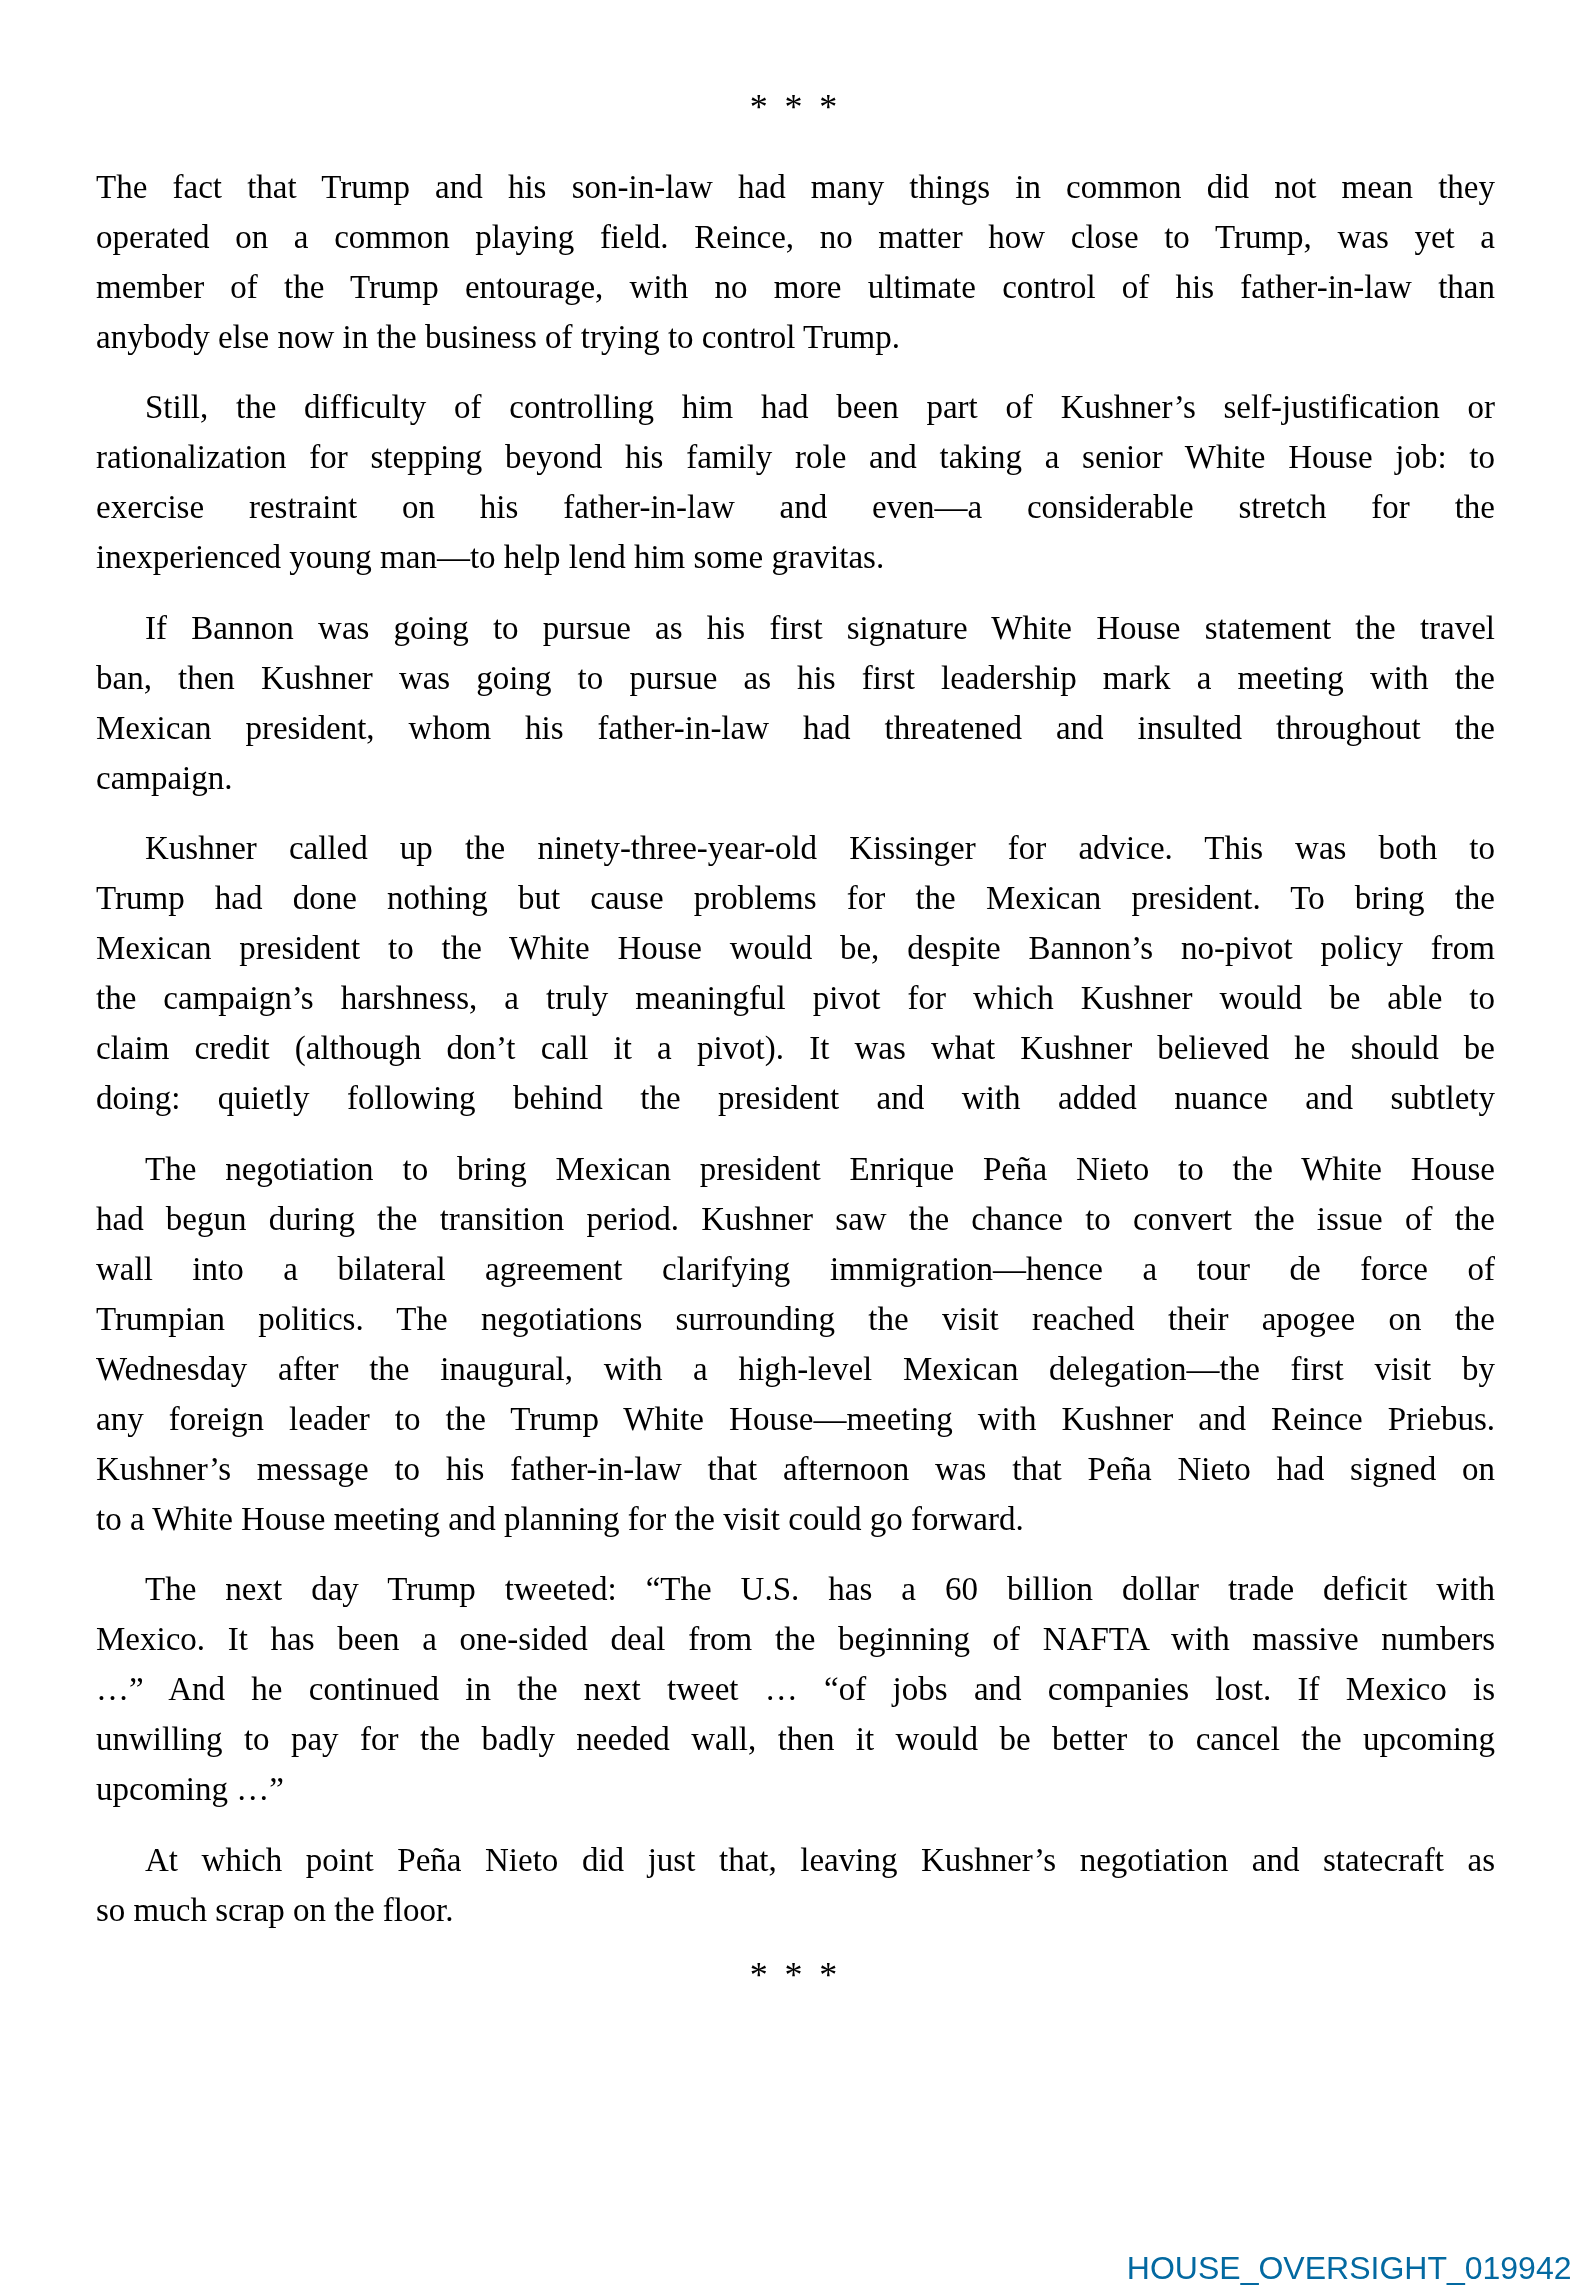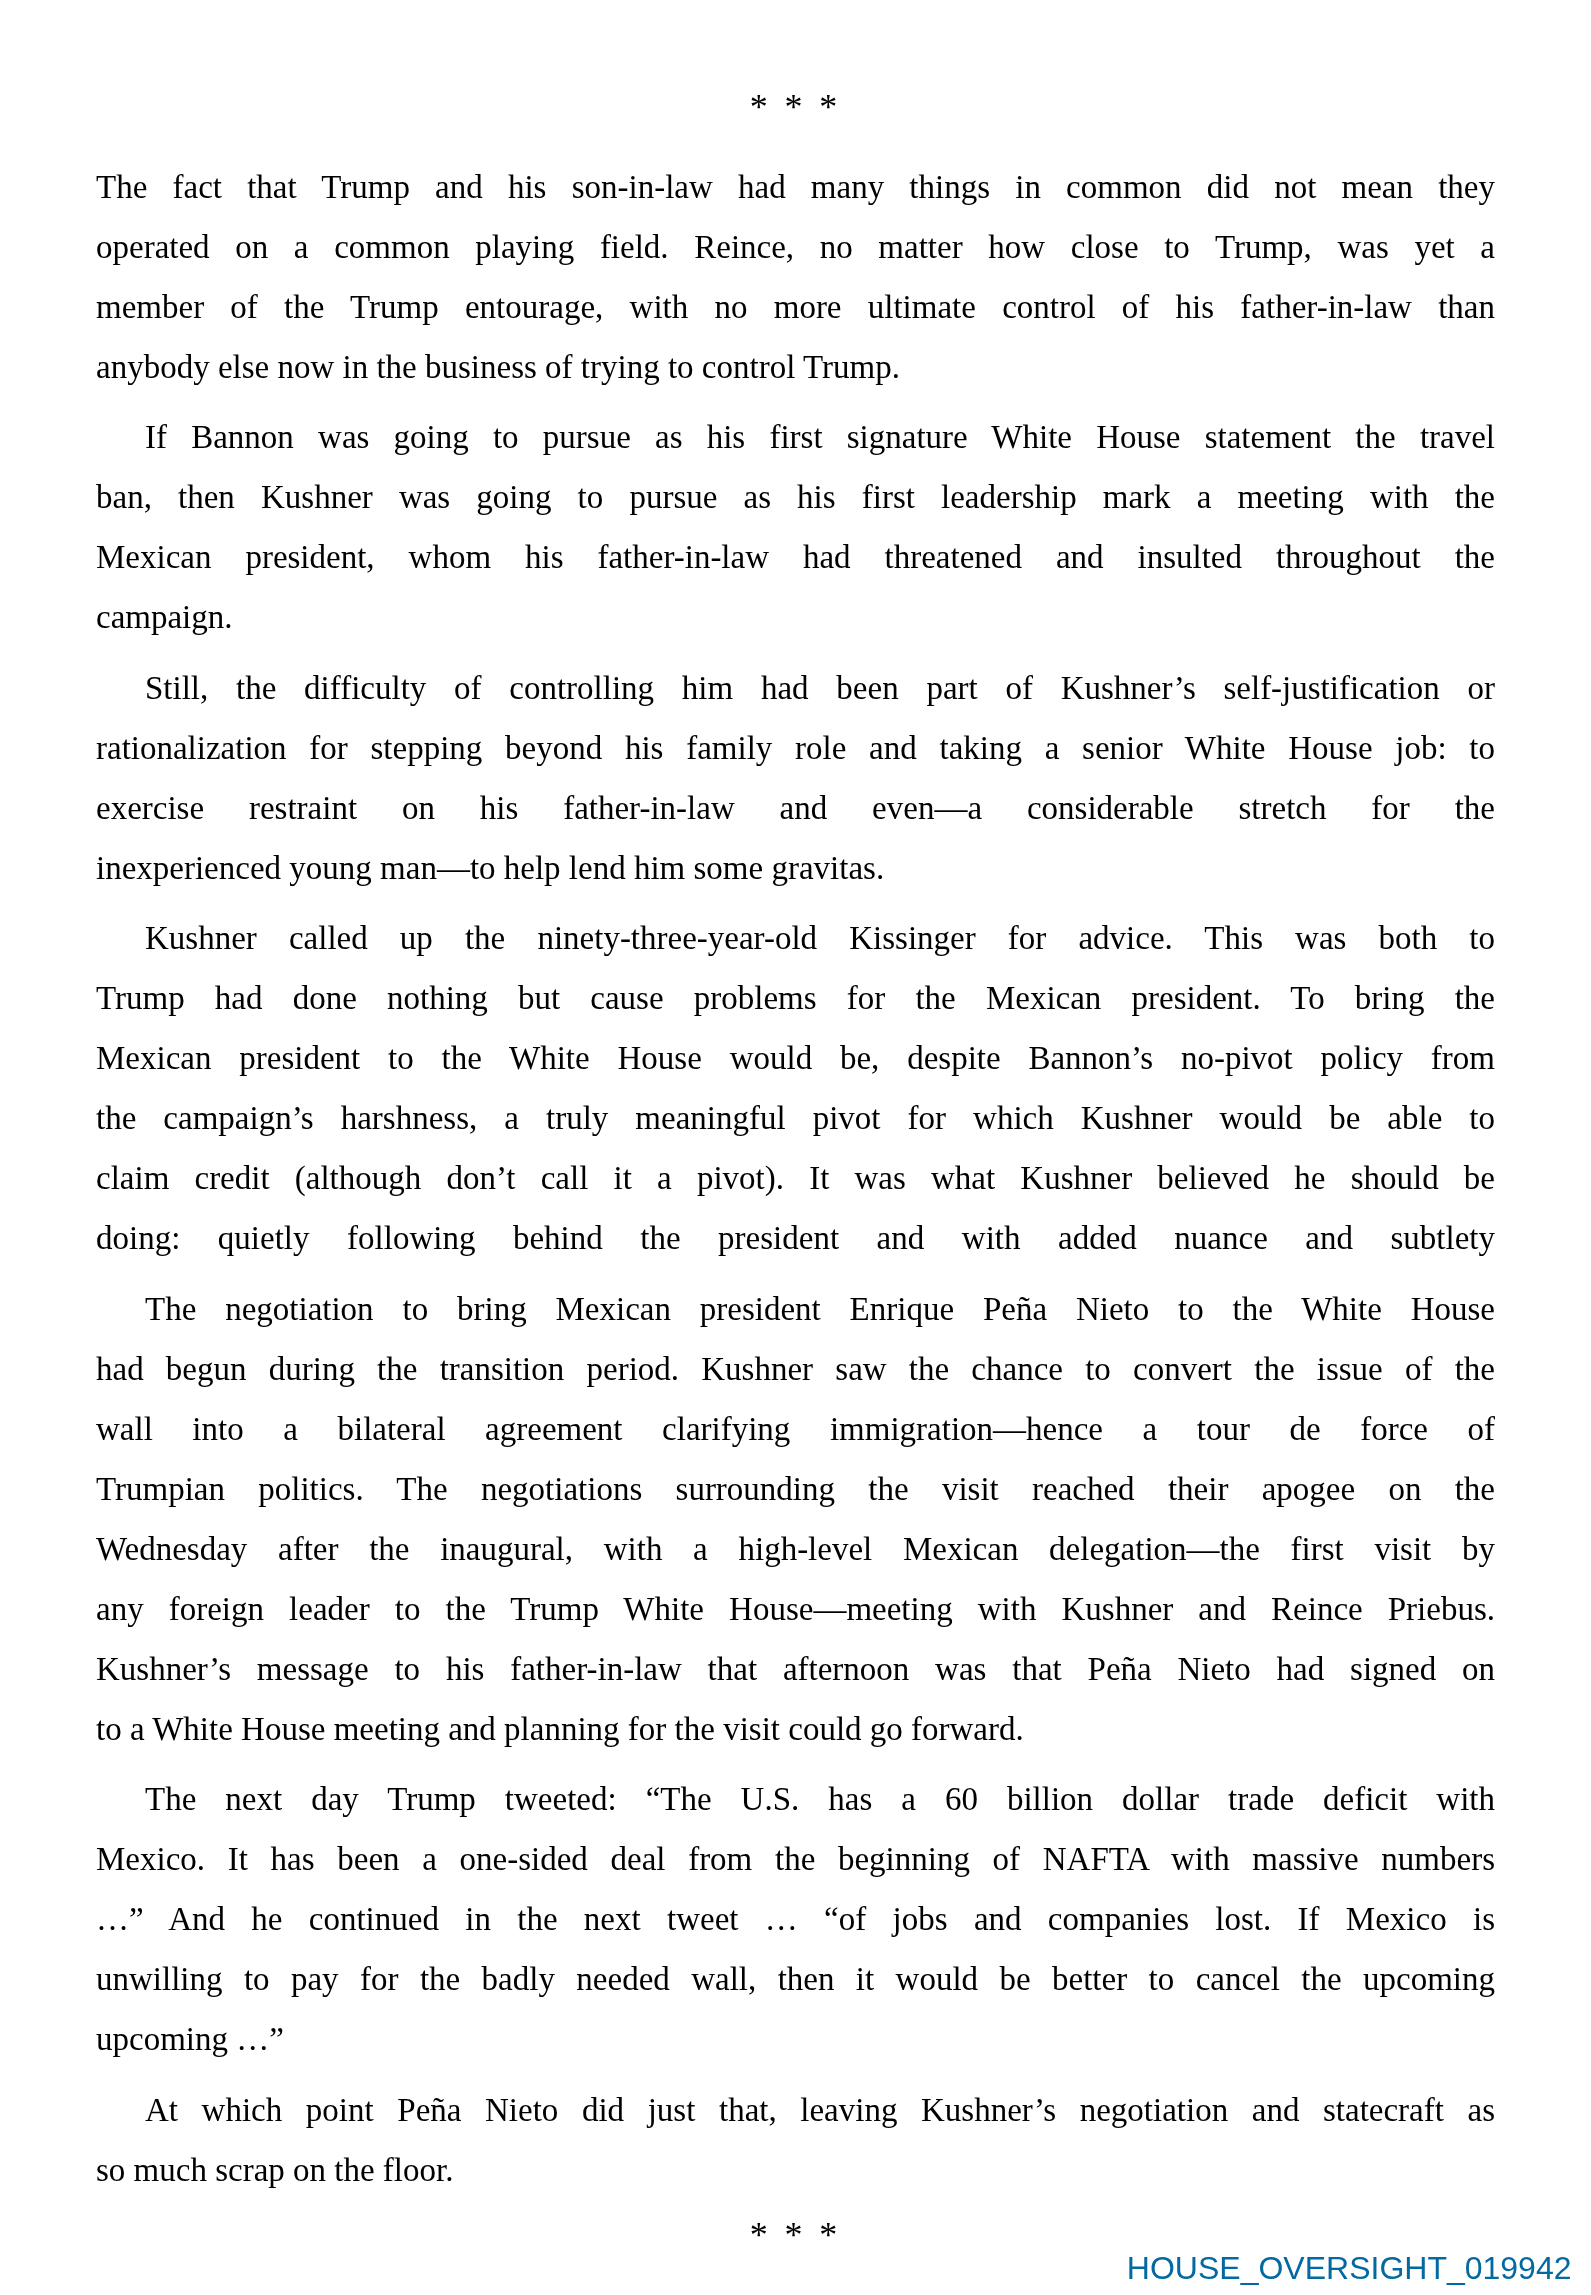--- a/index.html
+++ b/index.html
@@ -28,21 +28,20 @@
   .sep-top { padding-top: 82px; }
   .sep-bottom { margin-top: 15.4px; }
   .text-body { margin-top: 29.5px; }
   .paragraph + .paragraph { margin-top: 20.5px; }
   .line {
     font-size: 33px;
     line-height: 50px;
     text-align: justify;
     text-align-last: justify;
     color: #000000;
-    margin-top: 10px;
   }
   .line.last { text-align-last: left; }
   .line.indent { padding-left: 49px; }
   .footer {
     position: absolute;
     right: 20.5px;
     bottom: 7.7px;
     font-family: "Liberation Sans", "DejaVu Sans", sans-serif;
     font-size: 32px;
     color: #0369a1;
@@ -56,30 +55,30 @@
     <div class="separator sep-top">* * *</div>
 
     <div class="text-body">
         <div class="paragraph">
           <div class="line">The fact that Trump and his son-in-law had many things in common did not mean they</div>
           <div class="line">operated on a common playing field. Reince, no matter how close to Trump, was yet a</div>
           <div class="line">member of the Trump entourage, with no more ultimate control of his father-in-law than</div>
           <div class="line last">anybody else now in the business of trying to control Trump.</div>
         </div>
         <div class="paragraph">
+          <div class="line indent">Still, the difficulty of controlling him had been part of Kushner’s self-justification or</div>
+          <div class="line">rationalization for stepping beyond his family role and taking a senior White House job: to</div>
+          <div class="line">exercise restraint on his father-in-law and even—a considerable stretch for the</div>
+          <div class="line last">inexperienced young man—to help lend him some gravitas.</div>
+        </div>
+        <div class="paragraph">
           <div class="line indent">If Bannon was going to pursue as his first signature White House statement the travel</div>
           <div class="line">ban, then Kushner was going to pursue as his first leadership mark a meeting with the</div>
           <div class="line">Mexican president, whom his father-in-law had threatened and insulted throughout the</div>
           <div class="line last">campaign.</div>
-        </div>
-        <div class="paragraph">
-          <div class="line indent">Still, the difficulty of controlling him had been part of Kushner’s self-justification or</div>
-          <div class="line">rationalization for stepping beyond his family role and taking a senior White House job: to</div>
-          <div class="line">exercise restraint on his father-in-law and even—a considerable stretch for the</div>
-          <div class="line last">inexperienced young man—to help lend him some gravitas.</div>
         </div>
         <div class="paragraph">
           <div class="line indent">Kushner called up the ninety-three-year-old Kissinger for advice. This was both to</div>
           <div class="line">Trump had done nothing but cause problems for the Mexican president. To bring the</div>
           <div class="line">Mexican president to the White House would be, despite Bannon’s no-pivot policy from</div>
           <div class="line">the campaign’s harshness, a truly meaningful pivot for which Kushner would be able to</div>
           <div class="line">claim credit (although don’t call it a pivot). It was what Kushner believed he should be</div>
           <div class="line">doing: quietly following behind the president and with added nuance and subtlety</div>
         </div>
         <div class="paragraph">

